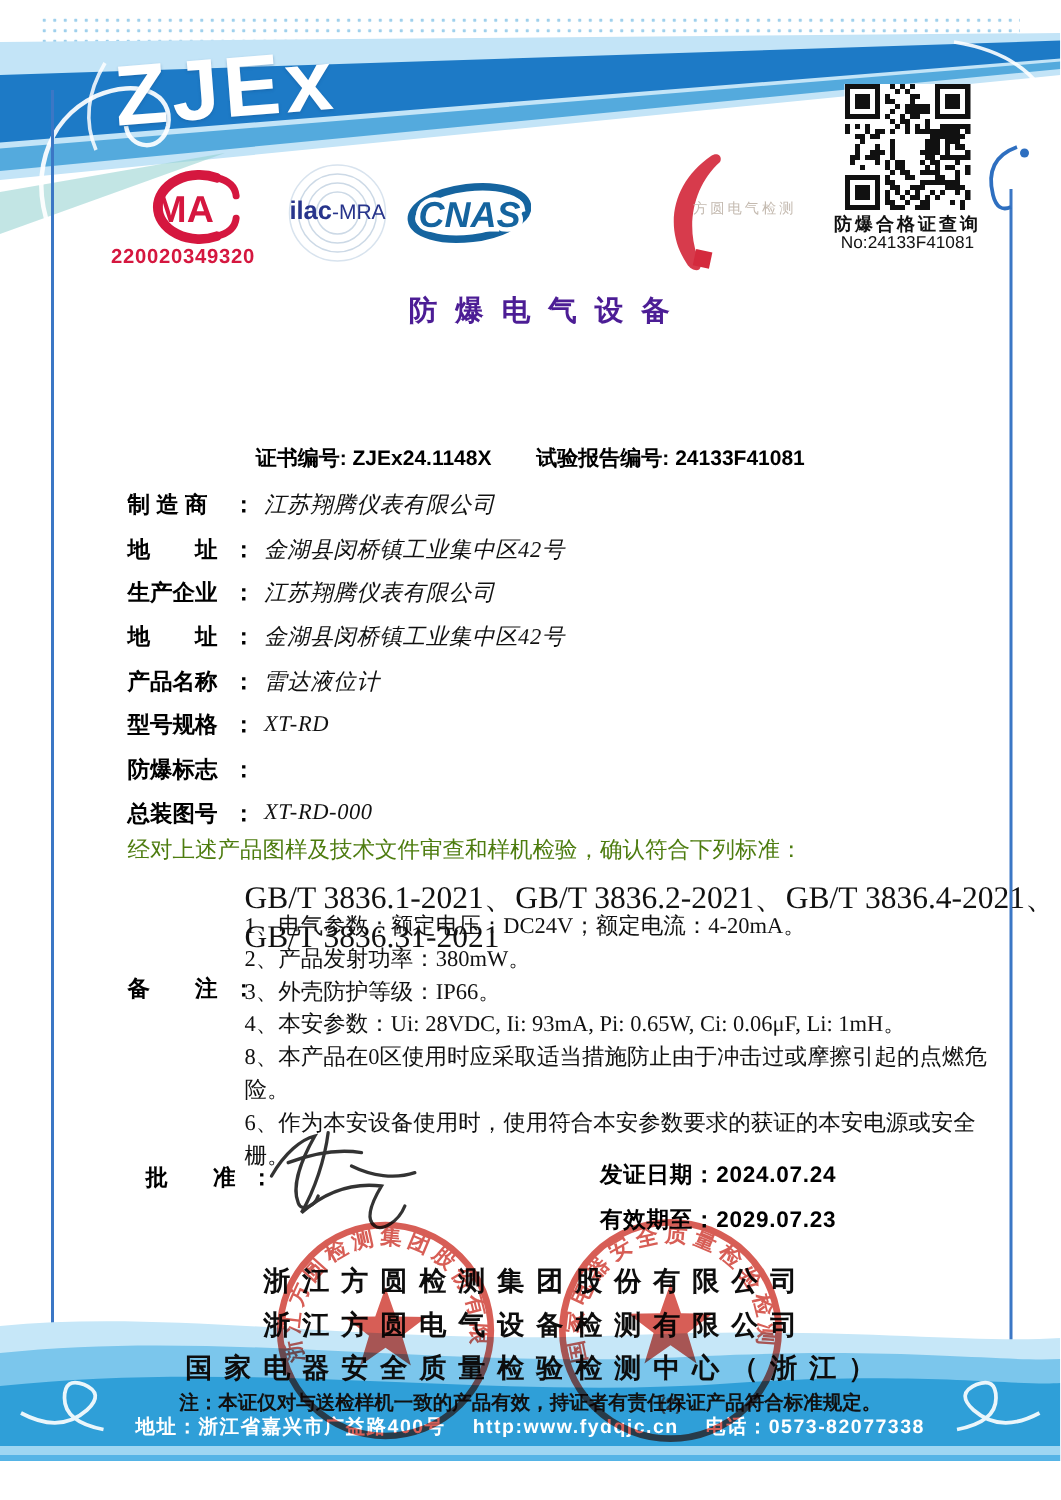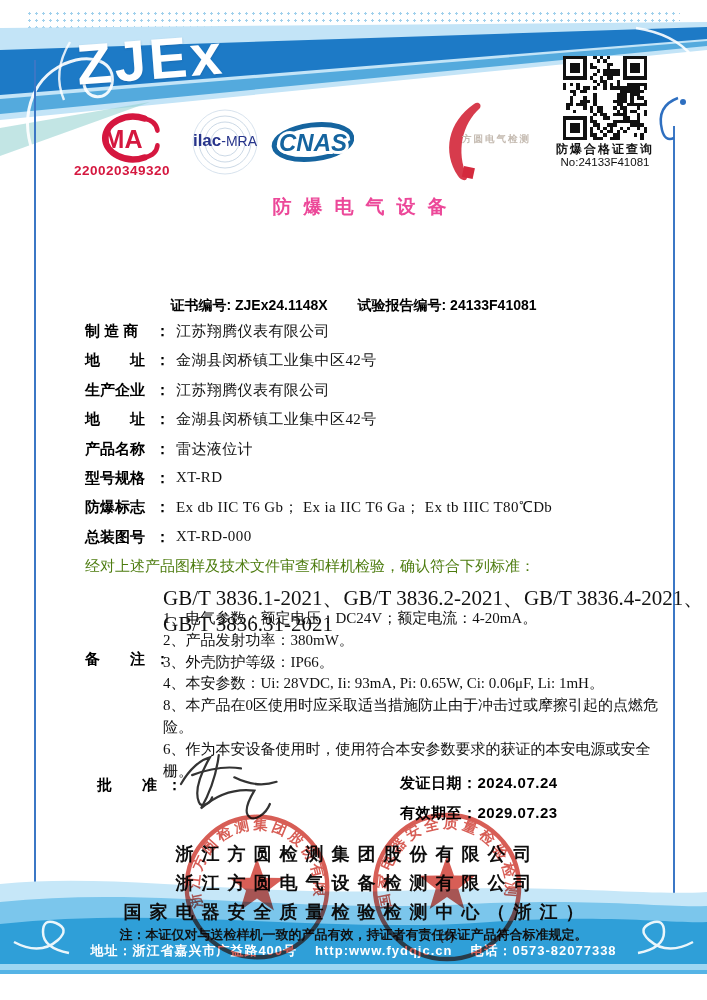--- a/index.html
+++ b/index.html
@@ -25,44 +25,44 @@
   .ilac-text{position:absolute;left:184px;top:131px;width:82px;text-align:center;z-index:2;
              font-family:"Liberation Sans",sans-serif;color:#27348b;}
   .ilac-text b{font-size:17px;}
   .ilac-text span{font-size:14px;}
   .cnas{position:absolute;left:270px;top:112px;z-index:2;}
   .cnas-info{position:absolute;left:356px;top:112px;z-index:2;font-family:"Liberation Sans",sans-serif;color:#15649f;}
   .cnas-info .cn{font-weight:bold;font-size:10.5px;line-height:11.5px;letter-spacing:1.5px;}
   .cnas-info .en{font-weight:bold;font-size:8.5px;line-height:10px;letter-spacing:1px;margin-top:3px;}
   .fy{position:absolute;left:428px;top:100px;z-index:2;}
   .fy-text{position:absolute;left:462px;top:133px;z-index:2;font-family:"Liberation Sans",sans-serif;
-           font-size:9.5px;letter-spacing:2px;color:#c4bab0;font-weight:bold;}
+           font-size:9.5px;letter-spacing:2px;color:#c4bab0;font-weight:normal;}
   .qr{position:absolute;left:563px;top:56px;z-index:2;background:#fff;}
   .qr-caption{position:absolute;left:538px;top:141px;width:134px;text-align:center;z-index:2;
               font-family:"Liberation Sans",sans-serif;font-weight:bold;font-size:12px;letter-spacing:2px;color:#111;}
   .qr-number{position:absolute;left:538px;top:156px;width:134px;text-align:center;z-index:2;
              font-family:"Liberation Sans",sans-serif;font-size:11.5px;color:#111;}
 
   
   .title-cat{position:absolute;left:0;right:0;top:194px;text-align:center;z-index:2;
              font-family:"Liberation Sans",sans-serif;font-weight:bold;font-size:19px;
-             letter-spacing:12px;padding-left:24px;color:#ec4899;}
+             letter-spacing:12px;padding-left:24px;color:#4c1d95;}
   .title-main{position:absolute;left:0;right:0;top:218px;text-align:center;z-index:2;
               font-family:"Liberation Sans",sans-serif;font-weight:bold;font-size:46px;
               letter-spacing:22px;padding-left:22px;color:#000;}
   .cert-line{position:absolute;left:0;right:0;top:297px;text-align:center;z-index:2;
              font-family:"Liberation Sans",sans-serif;font-weight:bold;font-size:14px;color:#000;}
   .cert-line .grp{margin:0 13px;}
 
   
   #fields{position:absolute;left:85px;right:36px;top:322px;z-index:2;}
-  .frow{display:flex;align-items:flex-start;height:29.4px;font-size:15px;}
+  .frow{display:flex;align-items:center;height:29.4px;font-size:15px;}
   .flabel{font-family:"Liberation Sans",sans-serif;font-weight:bold;width:66px;white-space:pre;color:#000;}
   .fcolon{font-family:"Liberation Sans",sans-serif;font-weight:bold;margin:0 6px 0 4px;color:#000;}
-  .fvalue{letter-spacing:.4px;color:#111;}
+  .fvalue{letter-spacing:.4px;color:#111;font-style:italic;}
 
   .statement{position:absolute;left:85px;top:557px;z-index:2;font-size:15px;color:#4d7c0f;}
   .standards{position:absolute;left:163px;top:584px;z-index:2;font-size:21px;color:#111;}
   .remark-label{position:absolute;left:85px;top:609px;z-index:2;display:flex;font-size:15px;margin-top:41px;}
   #remark-items{position:absolute;left:163px;top:608px;width:502px;z-index:2;}
   .ritem{font-size:15px;line-height:21.8px;color:#111;}
 
   
   .approve-row{position:absolute;left:85px;top:776px;z-index:2;display:flex;font-size:15px;margin-left:12px;}
   .signature{position:absolute;left:156px;top:744px;z-index:2;}
@@ -184,21 +184,20 @@
         <span class="fvalue">雷达液位计</span>
       </div>
       <div class="frow">
         <span class="flabel">型号规格</span>
         <span class="fcolon">：</span>
         <span class="fvalue">XT-RD</span>
       </div>
       <div class="frow">
         <span class="flabel">防爆标志</span>
         <span class="fcolon">：</span>
-        <span class="fvalue">Ex db IIC T6 Gb； Ex ia IIC T6 Ga； Ex tb IIIC T80℃Db</span>
       </div>
       <div class="frow">
         <span class="flabel">总装图号</span>
         <span class="fcolon">：</span>
         <span class="fvalue">XT-RD-000</span>
       </div>
     </div>
 
   <div class="statement">经对上述产品图样及技术文件审查和样机检验，确认符合下列标准：</div>
   <div class="standards">GB/T 3836.1-2021、GB/T 3836.2-2021、GB/T 3836.4-2021、GB/T 3836.31-2021</div>

